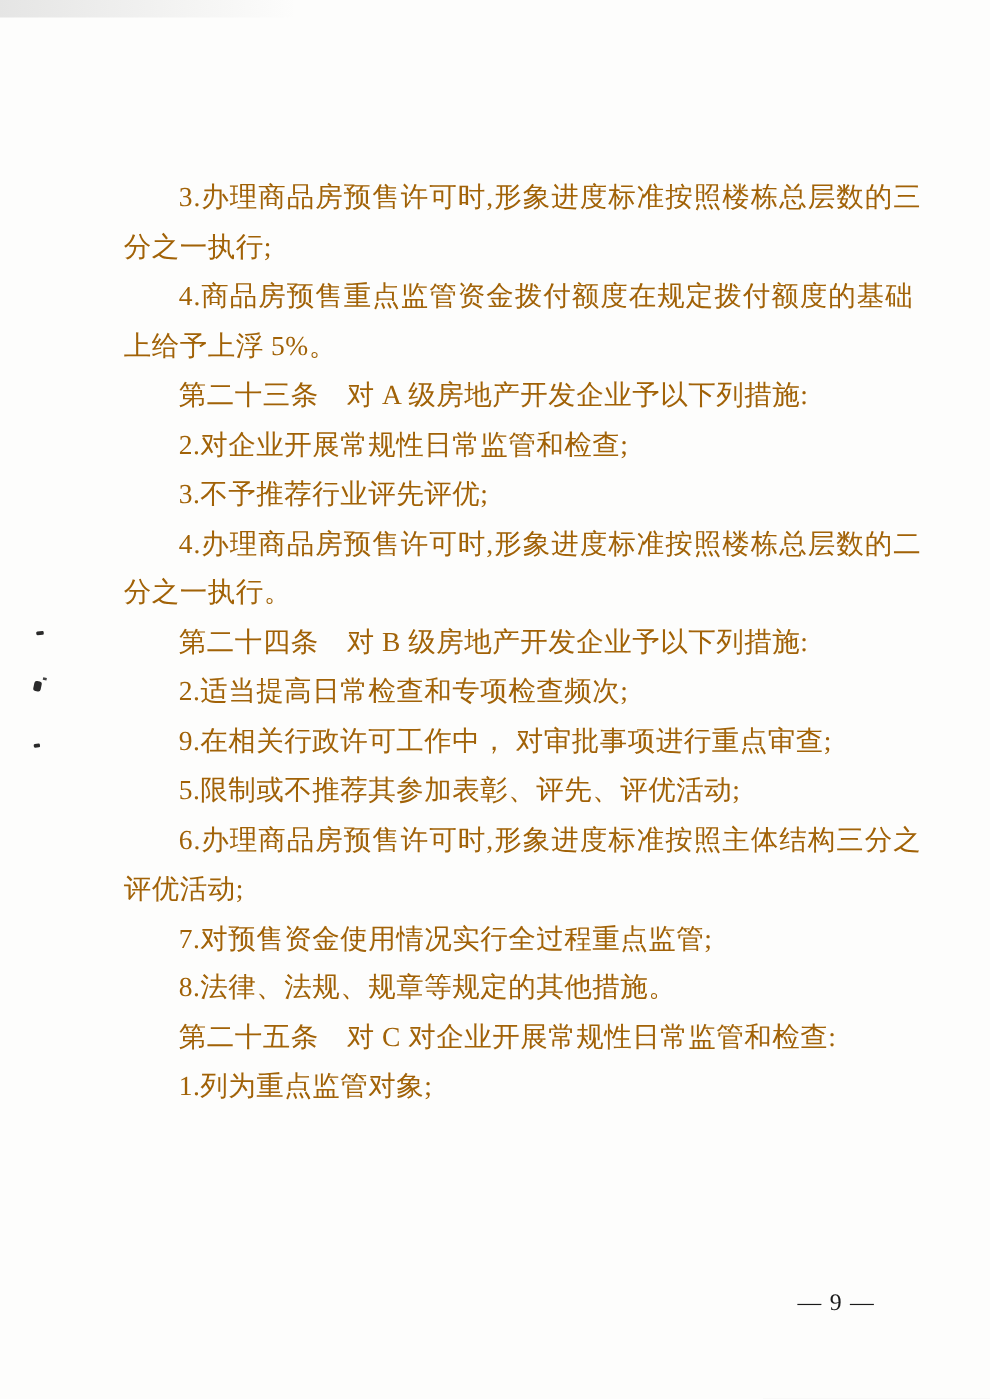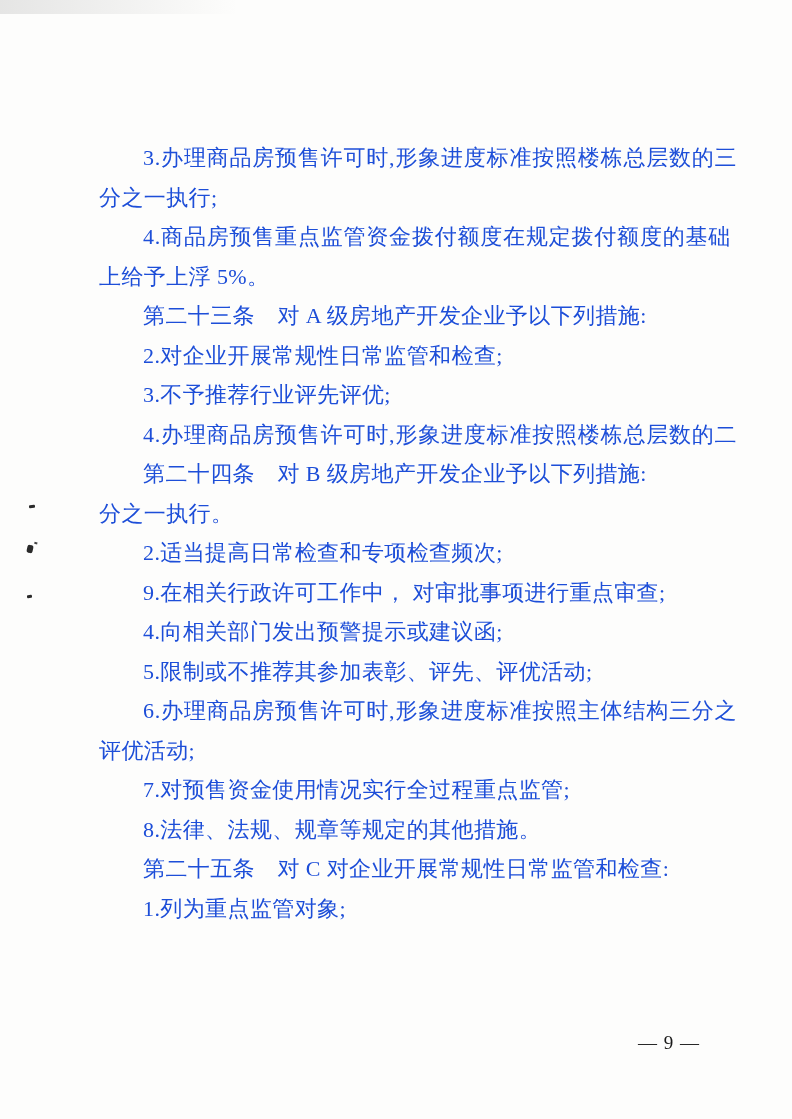--- a/index.html
+++ b/index.html
@@ -16,21 +16,21 @@
     position:absolute;
     left:99px; top:138px;
     width:625px;
   }
   .line {
     height:39.5px;
     line-height:39.5px;
     font-size:22px;
     white-space:nowrap;
     letter-spacing:0.4px;
-    color:#1d4ed8;
+    color:#a16207;
     text-rendering:optimizeLegibility;
   }
   .line.indent { padding-left:44px; }
   
   .line.fill { letter-spacing:0.8px; }
   .footer {
     position:absolute;
     top:1031px; left:638px;
     width:80px;
     font-size:19px;
@@ -60,25 +60,24 @@
 
   <div class="textblock">
     <div class="line indent fill">3.办理商品房预售许可时,形象进度标准按照楼栋总层数的三</div>
     <div class="line">分之一执行;</div>
     <div class="line indent fill">4.商品房预售重点监管资金拨付额度在规定拨付额度的基础</div>
     <div class="line">上给予上浮 5%。</div>
     <div class="line indent">第二十三条　对 A 级房地产开发企业予以下列措施:</div>
     <div class="line indent">2.对企业开展常规性日常监管和检查;</div>
     <div class="line indent">3.不予推荐行业评先评优;</div>
     <div class="line indent fill">4.办理商品房预售许可时,形象进度标准按照楼栋总层数的二</div>
+    <div class="line">分之一执行。</div>
     <div class="line indent">第二十四条　对 B 级房地产开发企业予以下列措施:</div>
-    <div class="line">分之一执行。</div>
     <div class="line indent">2.适当提高日常检查和专项检查频次;</div>
     <div class="line indent">9.在相关行政许可工作中， 对审批事项进行重点审查;</div>
-    <div class="line indent">4.向相关部门发出预警提示或建议函;</div>
     <div class="line indent">5.限制或不推荐其参加表彰、评先、评优活动;</div>
     <div class="line indent fill">6.办理商品房预售许可时,形象进度标准按照主体结构三分之</div>
     <div class="line">评优活动;</div>
     <div class="line indent">7.对预售资金使用情况实行全过程重点监管;</div>
     <div class="line indent">8.法律、法规、规章等规定的其他措施。</div>
     <div class="line indent">第二十五条　对 C 对企业开展常规性日常监管和检查:</div>
     <div class="line indent">1.列为重点监管对象;</div>
   </div>
 
   <div class="footer">— 9 —</div>

